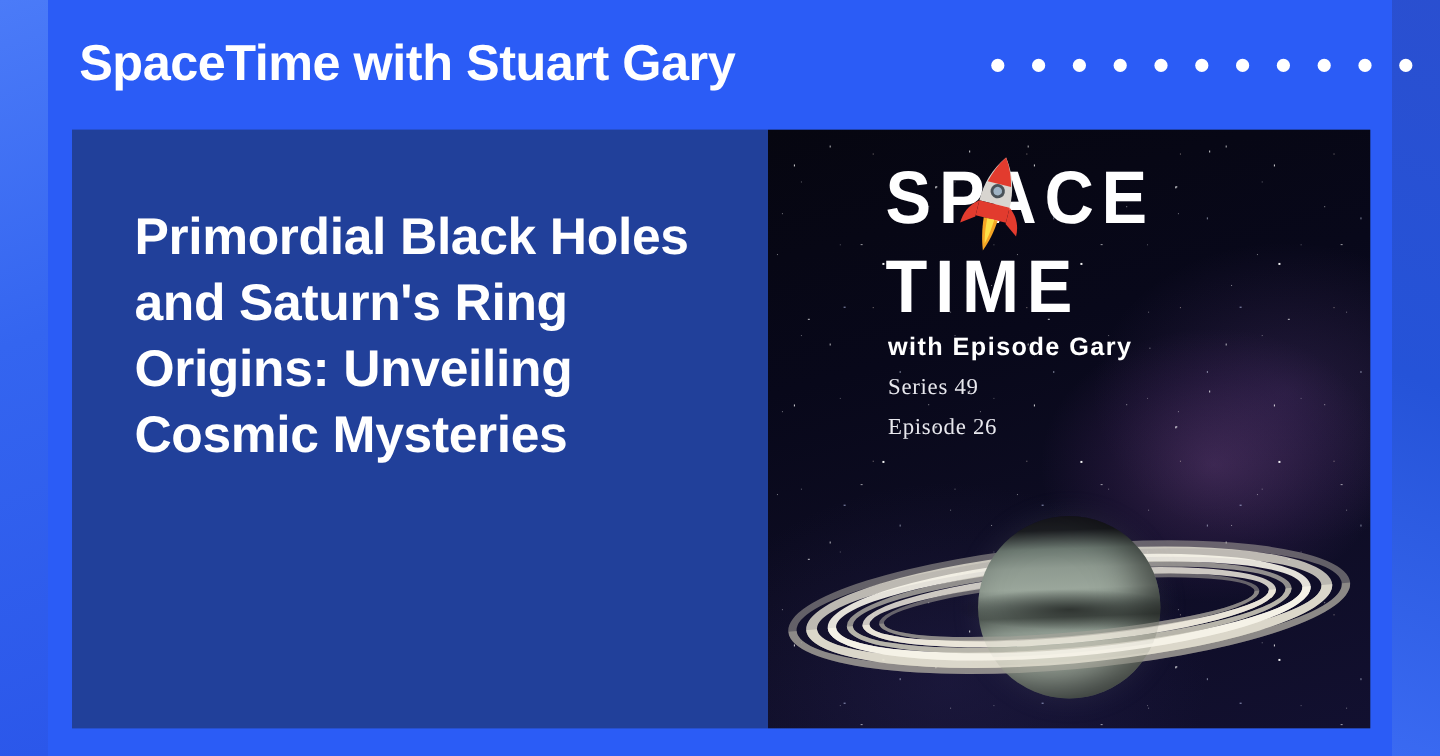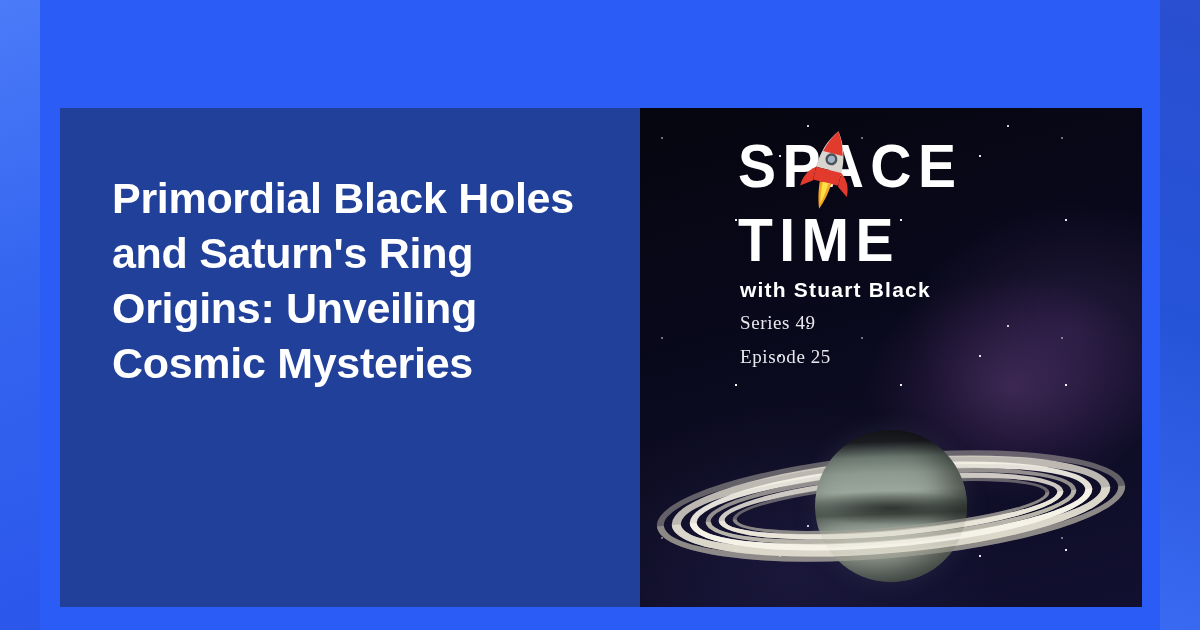--- a/index.html
+++ b/index.html
@@ -197,20 +197,36 @@
   }
 </style>
 </head>
 <body>
 
 <div class="canvas">
 
   <div class="edge-left"></div>
   <div class="edge-right"></div>
 
+  <div class="header">
+    <div class="header-title">SpaceTime with Stuart Gary</div>
+    <div class="dot-row" id="dot-row">
+        <span class="dot" style="background: rgb(255, 255, 255);"></span>
+        <span class="dot" style="background: rgb(255, 255, 255);"></span>
+        <span class="dot" style="background: rgb(255, 255, 255);"></span>
+        <span class="dot" style="background: rgb(255, 255, 255);"></span>
+        <span class="dot" style="background: rgb(255, 255, 255);"></span>
+        <span class="dot" style="background: rgb(255, 255, 255);"></span>
+        <span class="dot" style="background: rgb(255, 255, 255);"></span>
+        <span class="dot" style="background: rgb(255, 255, 255);"></span>
+        <span class="dot" style="background: rgb(255, 255, 255);"></span>
+        <span class="dot" style="background: rgb(255, 255, 255);"></span>
+        <span class="dot" style="background: rgb(255, 255, 255);"></span>
+      </div>
+  </div>
 
   <div class="card">
 
     <div class="card-left">
       <div class="episode-title">Primordial Black Holes and Saturn's Ring Origins: Unveiling Cosmic Mysteries</div>
     </div>
 
     <div class="cover">
 
       <div class="stars"></div>
@@ -231,25 +247,25 @@
             <circle cx="29" cy="33" r="3.6" fill="#9fb3c4"></circle>
             <path d="M23 57 C24 68 26 76 29 84 C32 76 34 68 35 57 Z" fill="#f5a524"></path>
             <path d="M26 57 C26.5 66 27.5 72 29 78 C30.5 72 31.5 66 32 57 Z" fill="#fde047"></path>
           </g>
         </svg>
 
         <div class="logo-time">TIME</div>
 
         <div class="logo-with">
           <span>with</span>
-          <span>Stuart Black</span>
+          <span>Episode Gary</span>
         </div>
 
         <div class="logo-series">Series 49</div>
-        <div class="logo-episode">Episode 25</div>
+        <div class="logo-episode">Episode 26</div>
       </div>
 
       <div class="saturn-wrap">
         <div class="saturn-rings">
           <div class="ring r1"></div>
           <div class="ring r2"></div>
           <div class="ring r3"></div>
           <div class="ring r4"></div>
           <div class="ring r5"></div>
           <div class="ring r6"></div>

